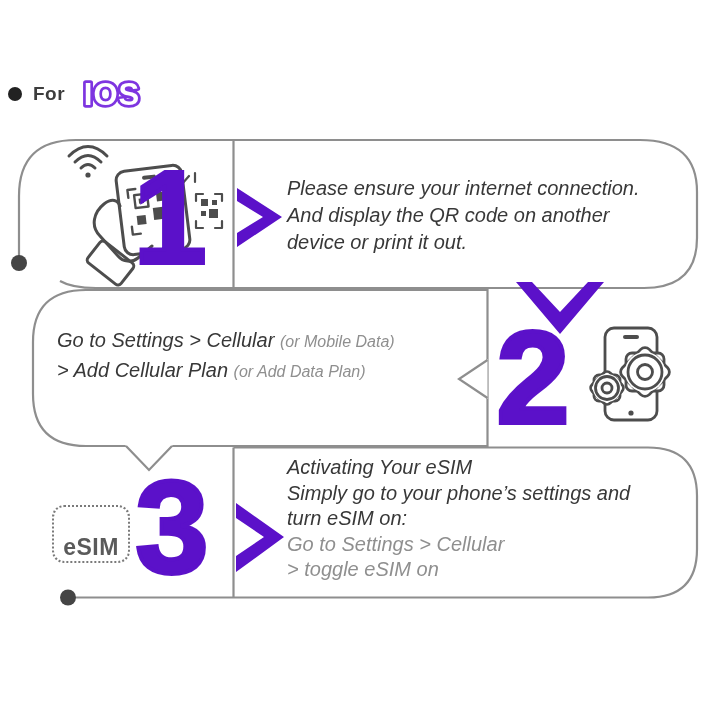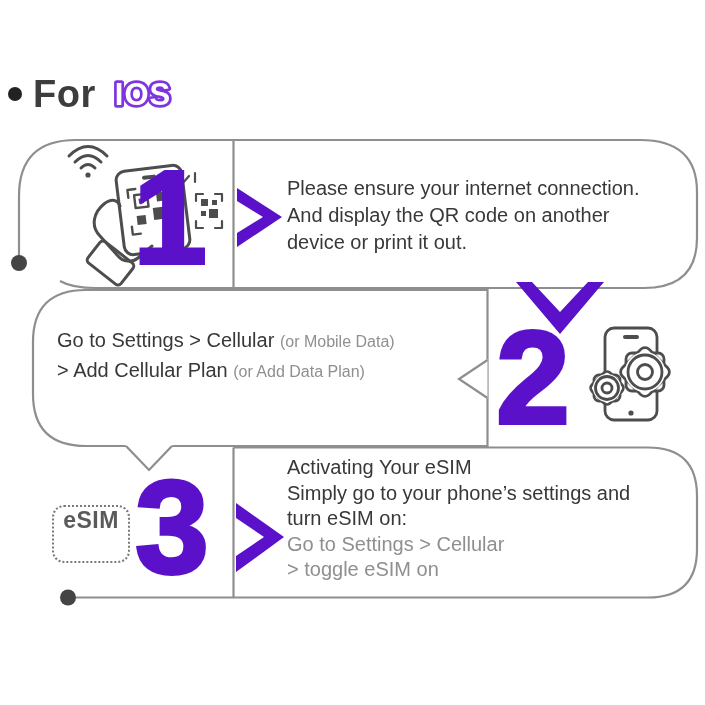--- a/index.html
+++ b/index.html
@@ -4,38 +4,38 @@
 <style>
   html,body{margin:0;padding:0;background:#fff;}
   #canvas{
     position:relative;width:705px;height:705px;background:#ffffff;overflow:hidden;
     font-family:"Liberation Sans", sans-serif;
   }
   .abs{position:absolute;}
   
   #header{left:8px;top:72px;display:flex;align-items:center;gap:11px;height:44px;}
   .bullet-dot{width:14px;height:14px;border-radius:50%;background:#222;display:inline-block;}
-  .h-text{font-size:38px;font-weight:600;color:#3d3d3d;letter-spacing:.5px;}
+  .h-text{font-size:19px;font-weight:600;color:#3d3d3d;letter-spacing:.5px;}
   
   .stepnum{
     color:#5b11c9;font-weight:700;font-size:132px;line-height:1;text-align:center;
     -webkit-text-stroke:4px #5b11c9;
   }
   
-  .txt{font-size:20px;color:#383838;}
+  .txt{font-size:20px;color:#383838;font-style:italic;}
   .txt .ln{display:block;}
   .note{font-size:16px;color:#8f8f8f;}
   .gray{color:#8f8f8f;}
   #step1-text{left:287px;top:175px;width:400px;line-height:27px;}
   #step2-text{left:57px;top:326px;width:420px;line-height:28px;}
   #step3-text{left:287px;top:455px;width:405px;line-height:25.5px;}
   
   #esim-badge{
     left:52px;top:505px;width:78px;height:58px;border:2px dotted #7a7a7a;border-radius:12px;
-    display:flex;align-items:flex-start;justify-content:center;
+    display:flex;align-items:flex-end;justify-content:center;
     font-size:23px;font-weight:bold;color:#5a5a5a;letter-spacing:.5px;box-sizing:border-box;
   }
   svg{display:block;}
 </style>
 </head>
 <body>
 
 <div id="canvas">
 
   <svg class="abs" style="left:0;top:0;overflow:visible;" width="705" height="705" viewBox="0 0 705 705">

